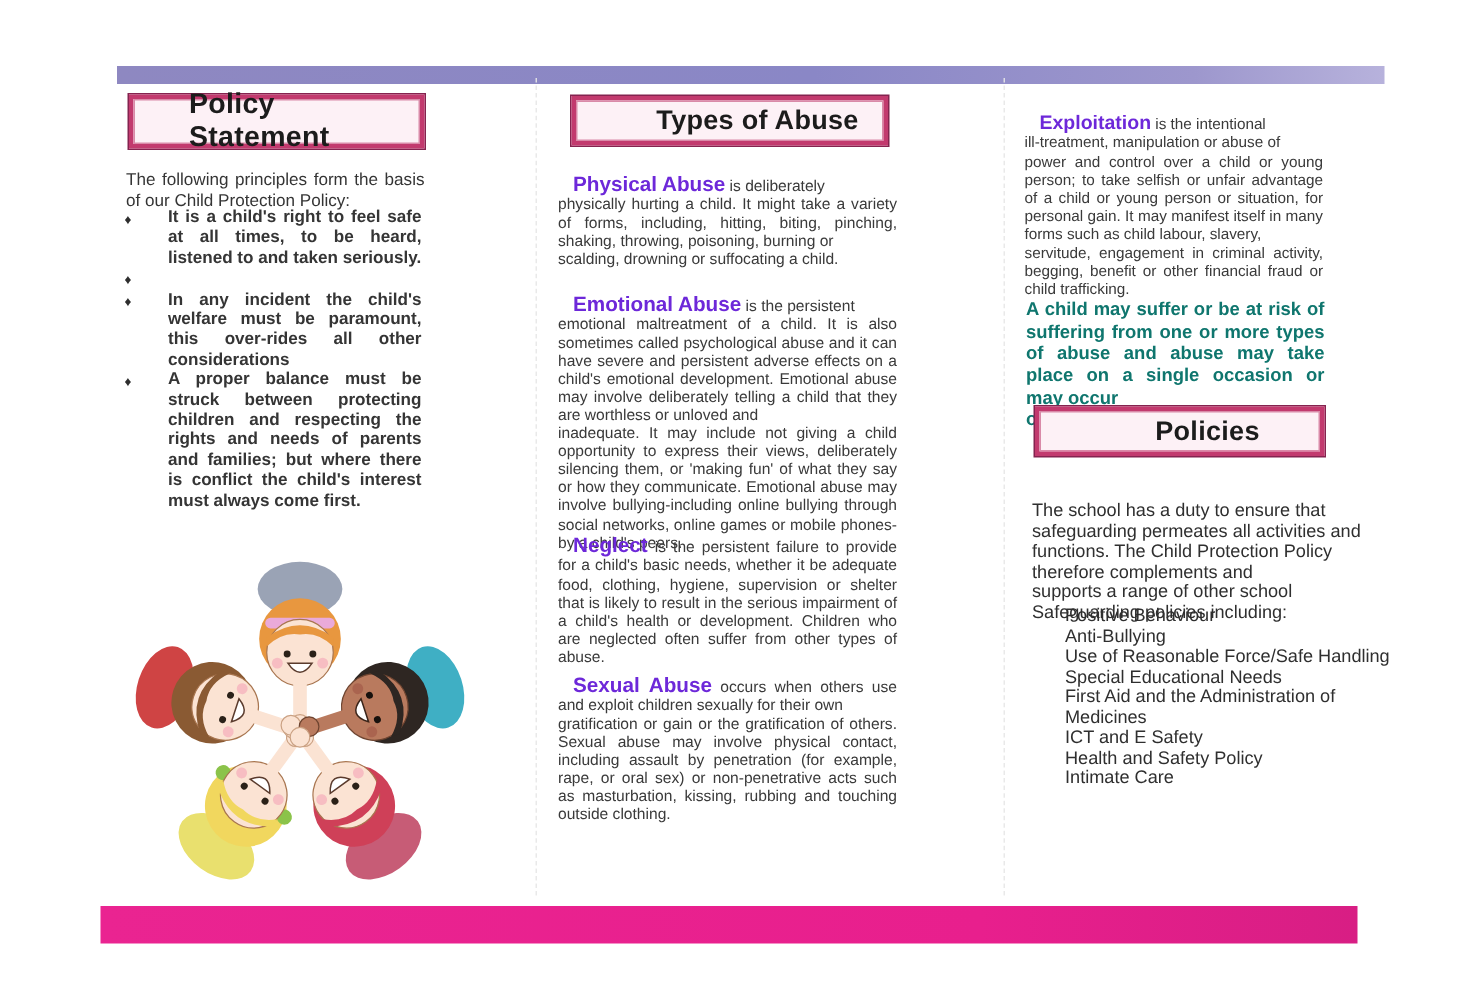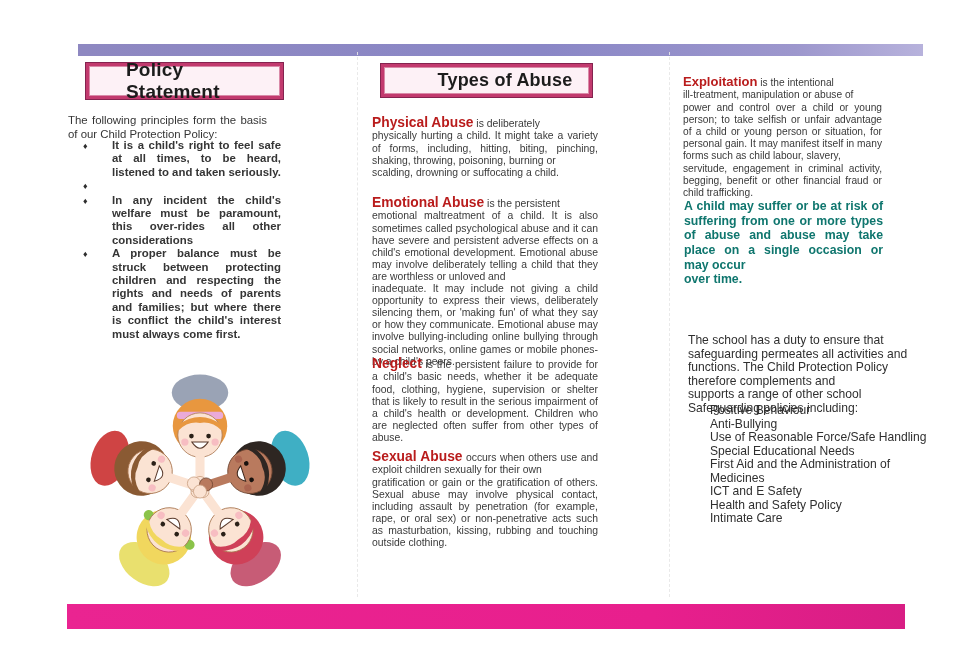--- a/index.html
+++ b/index.html
@@ -20,32 +20,32 @@
     position:absolute;box-sizing:border-box;background:#fdf1f6;
     border:3px solid #c23a6e;box-shadow:0 0 0 1px #84234f, inset 0 0 0 1px #d98aa8;
     display:flex;align-items:center;justify-content:center;
     font-weight:bold;color:#1c1c1c;letter-spacing:.2px;padding-left:37px;
   }
   #box-policy-statement{left:86px;top:63px;width:197px;height:36px;font-size:19px;}
   #box-types-of-abuse{left:381px;top:64px;width:211px;height:33px;font-size:18px;}
   #box-policies{left:690px;top:271px;width:193px;height:33px;font-size:18px;}
 
   
-  .intro{position:absolute;left:68px;top:103px;width:199px;
+  .intro{position:absolute;left:84px;top:103px;width:199px;
     font-size:11.4px;line-height:13.4px;text-align:justify;}
   .bullets{position:absolute;left:80px;top:139px;width:201px;
     font-size:11.4px;line-height:13.4px;}
   .bullet{display:flex;}
   .bullet .diamond{flex:0 0 29px;font-size:9px;padding-top:1px;padding-left:3px;color:#2e2e2e;}
   .bullet .btext{flex:1;text-align:justify;font-weight:bold;}
 
   
   .sec{position:absolute;left:372px;width:226px;
     font-size:10.4px;line-height:12.1px;text-align:justify;white-space:pre-line;color:#3a3a3a;}
-  .sec .sec-title{font-size:13.8px;font-weight:bold;color:#b91c1c;}
+  .sec .sec-title{font-size:13.8px;font-weight:bold;color:#6d28d9;margin-left:10px;}
   #sec-physical{top:107px;} #sec-emotional{top:187px;}
   #sec-neglect{top:348px;}  #sec-sexual{top:441px;}
 
   
   #sec-exploitation{left:683px;top:66px;width:199px;font-size:10.2px;line-height:12.2px;}
   #sec-exploitation .sec-title{font-size:13px;}
   .emphasis{position:absolute;left:684px;top:187px;width:199px;
     font-size:12.3px;font-weight:bold;line-height:14.6px;text-align:justify;
     white-space:pre-line;color:#0f766e;}
   .pol-intro{position:absolute;left:688px;top:322px;width:252px;
@@ -187,20 +187,23 @@
 gratification or gain or the gratification of others.  Sexual abuse may involve physical contact, including assault by penetration (for example, rape, or oral sex) or non-penetrative acts such as masturbation, kissing, rubbing and touching outside clothing.</span></p>
 
   <p class="sec" id="sec-exploitation"><span class="sec-title">Exploitation</span><span> is the intentional
 ill-treatment, manipulation or abuse of
 power and control over a child or young person; to take selfish or unfair advantage of a child or young person or situation, for personal gain. It may manifest itself in many forms such as child labour, slavery,
 servitude, engagement in criminal activity, begging, benefit or other financial fraud or child trafficking.</span></p>
 
   <p class="emphasis">A child may suffer or be at risk of suffering from one or more types of abuse and abuse may take place on a single occasion or may occur
 over time.</p>
 
+  <div class="header-box" id="box-policies">
+    <span>Policies</span>
+  </div>
 
   <p class="pol-intro">The school has a duty to ensure that
 safeguarding permeates all activities and
 functions.  The Child Protection Policy
 therefore complements and
 supports a range of other school
 Safeguarding policies including:</p>
 
   <div class="pol-list">
     <div class="pol-item">Positive Behaviour</div>

